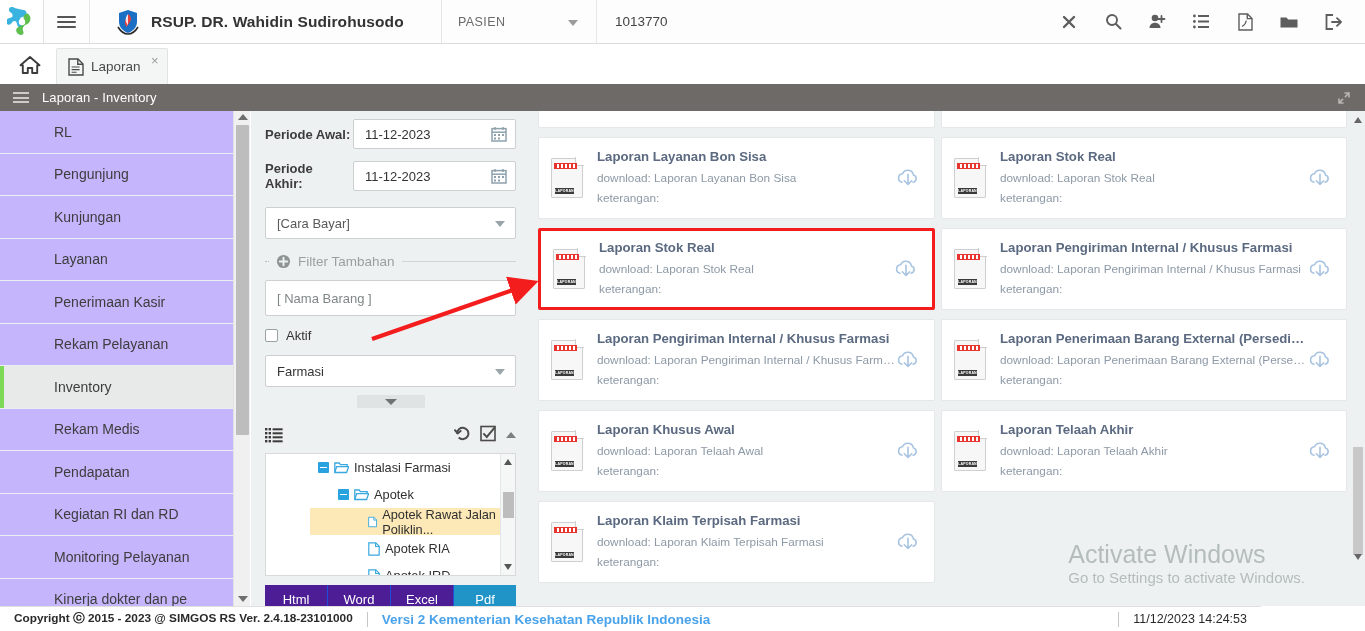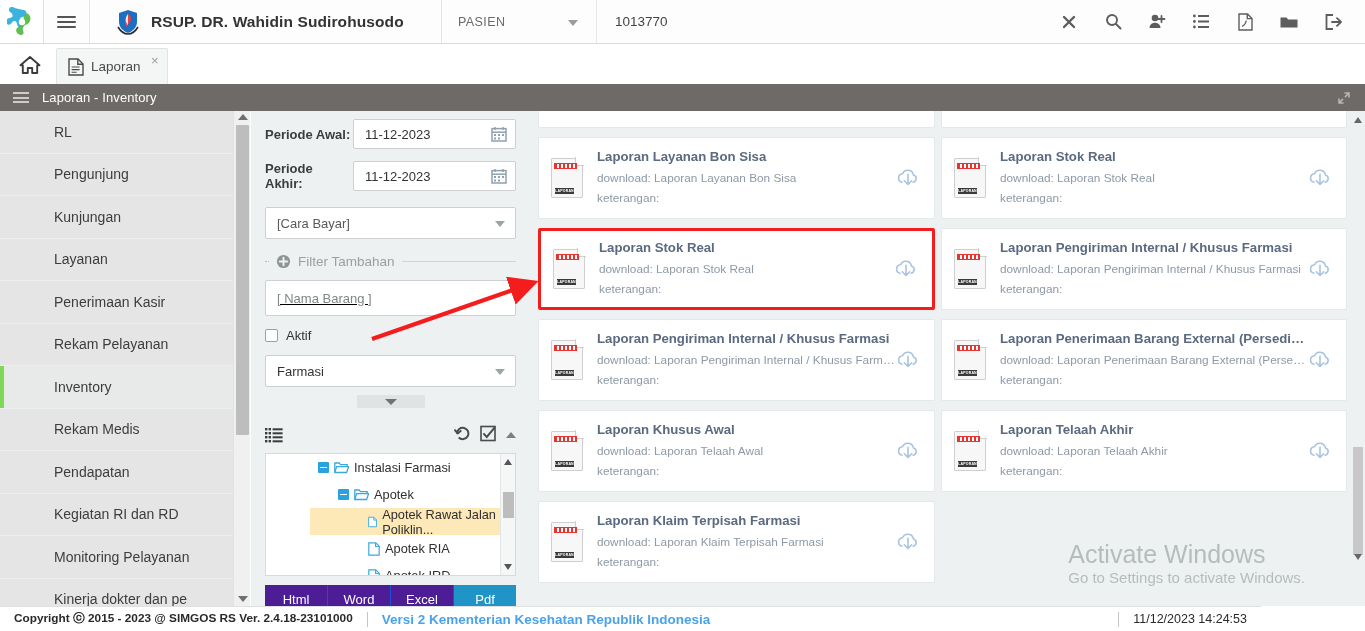--- a/index.html
+++ b/index.html
@@ -116,21 +116,21 @@
 
   
   .sidebar {
     position: absolute; left: 0; top: 0; width: 233px; height: 495px;
     background: #fff; overflow: hidden;
   }
   .side-item {
     height: 42.5px; display: flex; align-items: center;
     padding-left: 54px; font-size: 14px; color: #3d3d3d;
     border-bottom: 1px solid #eceff1; cursor: pointer; position: relative;
-    background: #e5e5e5;
+    background: #c4b5fd;
   }
   .side-item.active { background: #e8eaea; }
   .side-item.active::before {
     content: ""; position: absolute; left: 0; top: 0; bottom: 0;
     width: 4px; background: #7ed957;
   }
   .side-scroll {
     position: absolute; left: 233px; top: 0; width: 17px; height: 495px;
     background: #f0f0f0; border-left: 1px solid #e2e2e2;
   }
@@ -174,21 +174,21 @@
   }
 
   .fsep { display: flex; align-items: center; gap: 7px; margin-top: 15px; }
   .fsep .dotline { width: 4px; border-top: 1px dotted #b6bcbc; }
   .plus-ic { width: 15px; height: 15px; flex: 0 0 15px; color: #8e9494; }
   .fsep .stxt { font-size: 13.5px; color: #9aa0a0; white-space: nowrap; }
   .fsep .line { flex: 1 1 auto; height: 1px; background: #cfd4d4; }
 
   .textinput {
     height: 32px; background: #fff; border: 1px solid #ccd0d0; border-radius: 2px;
-    display: flex; align-items: center; padding: 17px 11px; margin-top: 11px; cursor: text; text-decoration: underline;
+    display: flex; align-items: center; padding: 17px 11px; margin-top: 11px; cursor: text;
   }
   .textinput .ph { font-size: 13px; color: #7f8787; }
 
   .checkrow { display: flex; align-items: center; gap: 8px; margin-top: 12px; cursor: pointer; }
   .cbox { width: 13px; height: 13px; border: 1px solid #9aa1a1; background: #fff; border-radius: 2px; }
   .checkrow .ctxt { font-size: 13px; color: #333; }
 
   .morebtn {
     width: 68px; height: 13px; background: #dfe3e3; margin: 8px auto 0;
     display: flex; align-items: center; justify-content: center; cursor: pointer;

